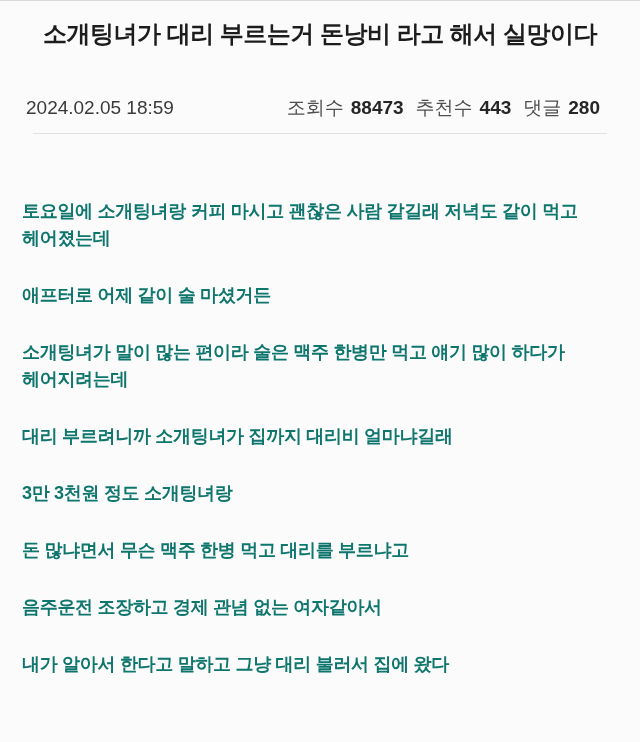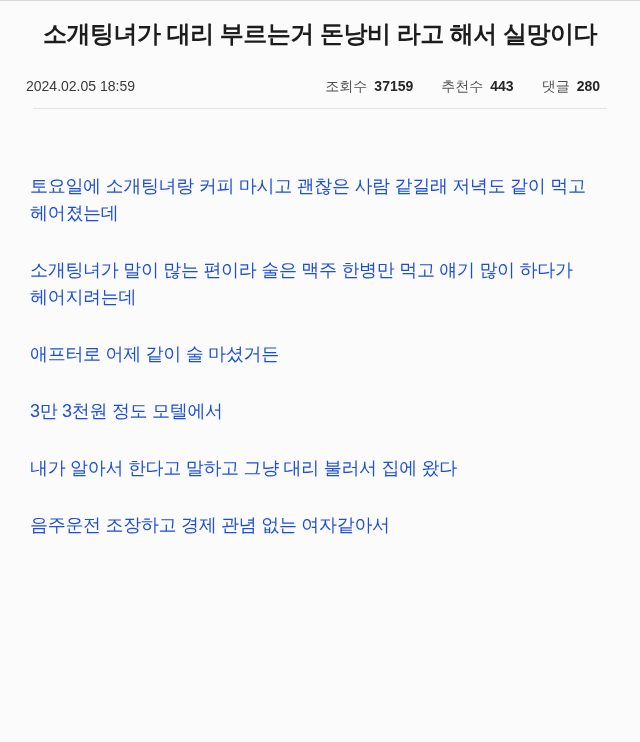--- a/index.html
+++ b/index.html
@@ -28,34 +28,34 @@
     line-height: 1.2;
     font-weight: 700;
     color: #1c1c1c;
     letter-spacing: -0.5px;
     text-align: center;
     white-space: nowrap;
   }
   .post-meta {
     display: flex;
     align-items: baseline;
-    margin-top: 29px;
+    margin-top: 46px;
     padding: 0 4px 0 8px;
-    font-size: 14px;
+    font-size: 19px;
     color: #3c3c3c;
   }
   .post-date {
     letter-spacing: 0;
     color: #3a3a3a;
   }
   .post-stats {
     margin-left: auto;
     display: flex;
     align-items: flex-end;
-    gap: 28px;
+    gap: 12px;
     padding-right: 18px;
   }
   .stat {
     display: flex;
     align-items: baseline;
     gap: 7px;
   }
   .stat-label {
     color: #4f4f4f;
     font-weight: 400;
@@ -66,60 +66,63 @@
   }
   .divider {
     height: 0;
     border-top: 1px solid #e2e2e2;
     margin: 12px 15px 0 15px;
   }
   .post-body {
     padding: 64px 20px 0 18px;
   }
   .post-body p {
-    margin: 0 0 30px 12px;
+    margin: 0 0 30px 4px;
     font-size: 18px;
     line-height: 27px;
-    color: #1d4ed8;
+    color: #0f766e;
     letter-spacing: -0.3px;
     word-break: keep-all;
+    font-weight: bold;
   }
 </style>
 </head>
 <body>
 
 <div class="page">
 
   <div class="post-header">
     <h1 class="post-title">소개팅녀가 대리 부르는거 돈낭비 라고 해서 실망이다</h1>
 
     <div class="post-meta">
       <span class="post-date">2024.02.05 18:59</span>
 
       <div class="post-stats">
         <span class="stat">
           <span class="stat-label">조회수</span>
-          <span class="stat-value">37159</span>
+          <span class="stat-value">88473</span>
         </span>
         <span class="stat">
           <span class="stat-label">추천수</span>
           <span class="stat-value">443</span>
         </span>
         <span class="stat">
           <span class="stat-label">댓글</span>
           <span class="stat-value">280</span>
         </span>
       </div>
     </div>
 
     <div class="divider"></div>
   </div>
 
   <div class="post-body">
     <p>토요일에 소개팅녀랑 커피 마시고 괜찮은 사람 같길래 저녁도 같이 먹고 헤어졌는데</p>
+    <p>애프터로 어제 같이 술 마셨거든</p>
     <p>소개팅녀가 말이 많는 편이라 술은 맥주 한병만 먹고 얘기 많이 하다가 헤어지려는데</p>
-    <p>애프터로 어제 같이 술 마셨거든</p>
-    <p>3만 3천원 정도 모텔에서</p>
+    <p>대리 부르려니까 소개팅녀가 집까지 대리비 얼마냐길래</p>
+    <p>3만 3천원 정도 소개팅녀랑</p>
+    <p>돈 많냐면서 무슨 맥주 한병 먹고 대리를 부르냐고</p>
+    <p>음주운전 조장하고 경제 관념 없는 여자같아서</p>
     <p>내가 알아서 한다고 말하고 그냥 대리 불러서 집에 왔다</p>
-    <p>음주운전 조장하고 경제 관념 없는 여자같아서</p>
   </div>
 
 </div>
 
 </body></html>

